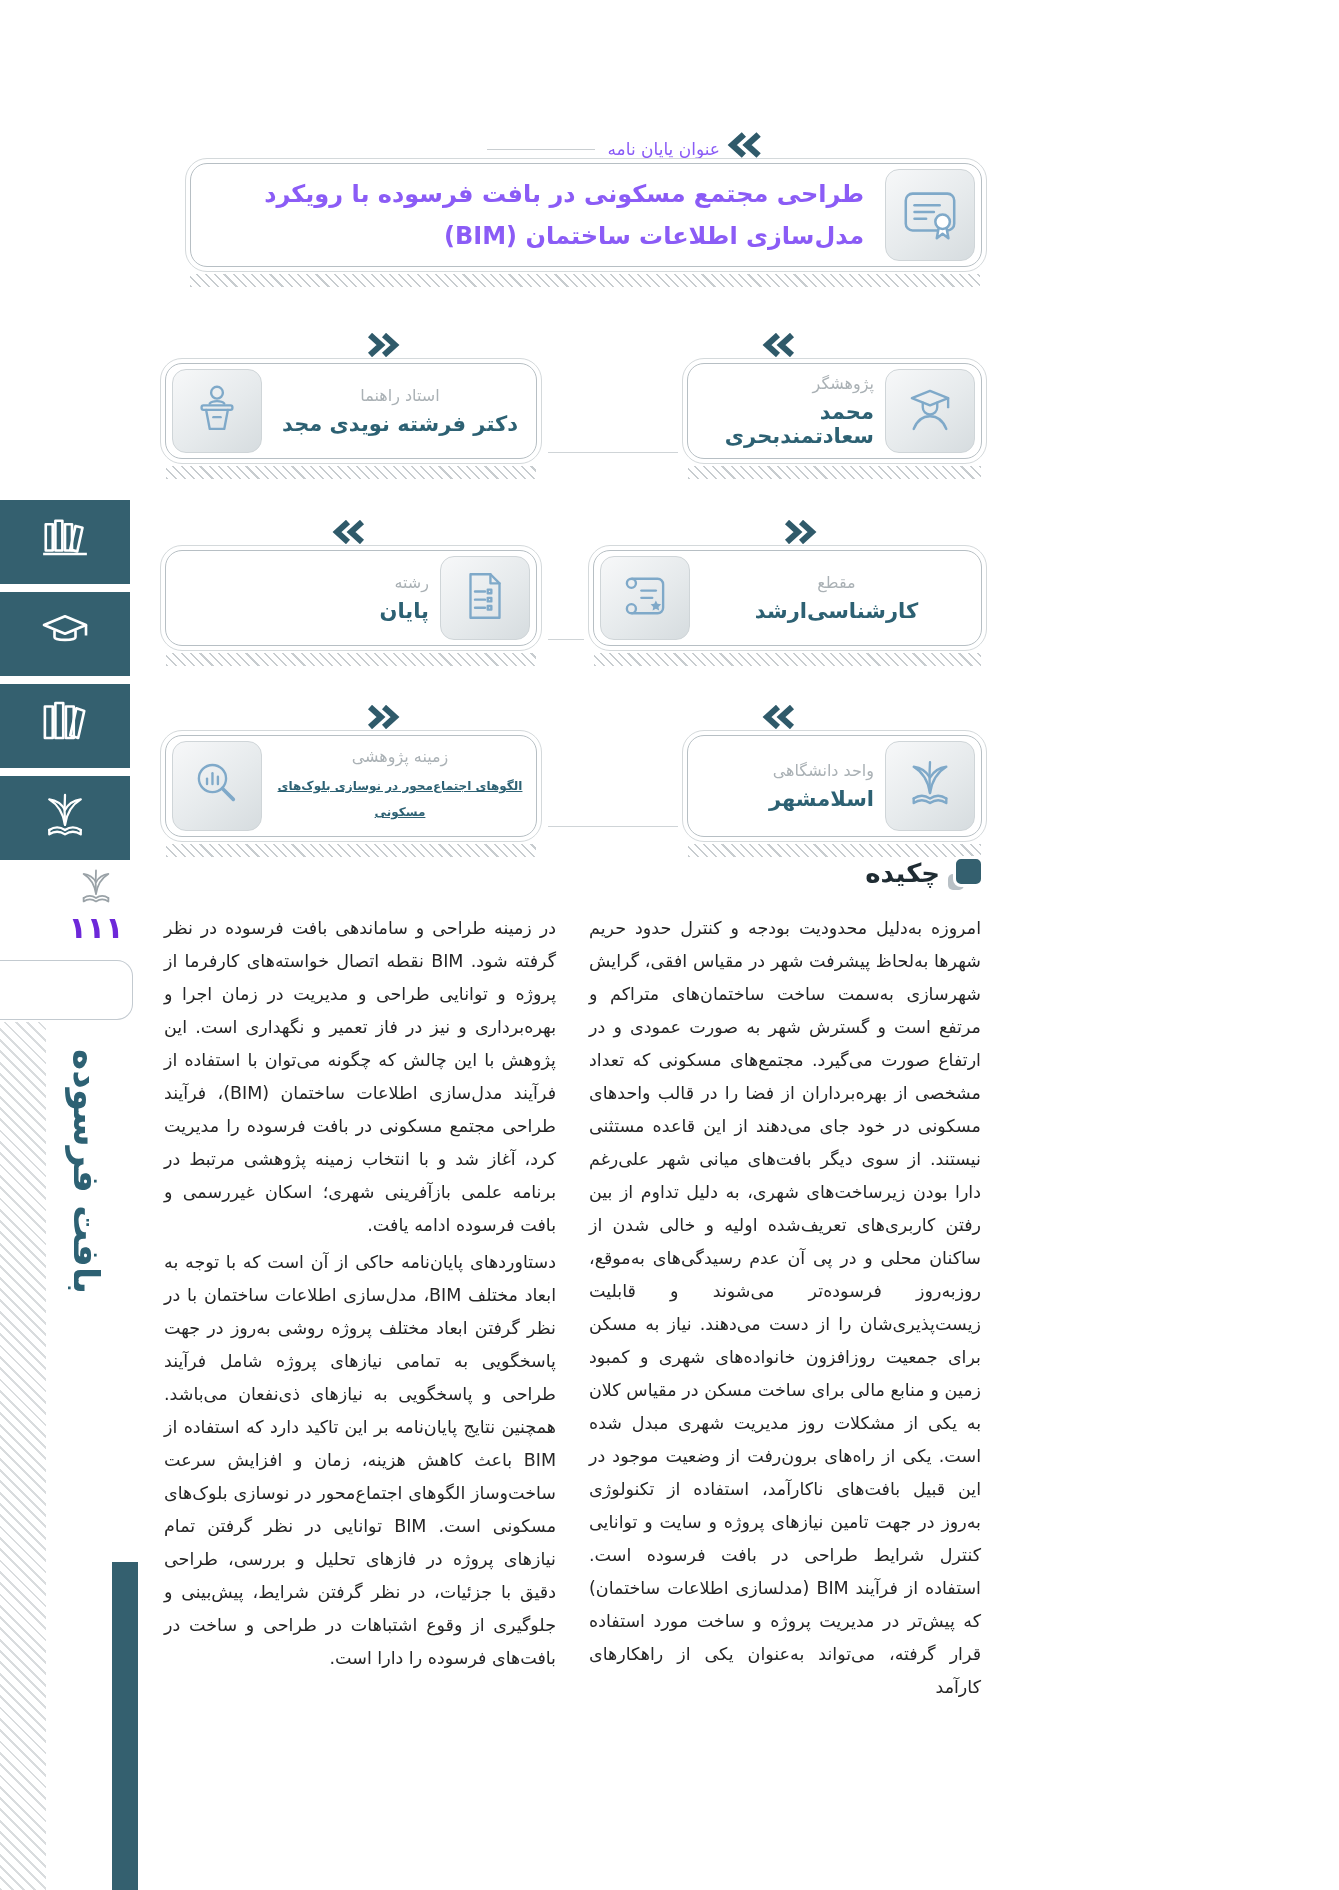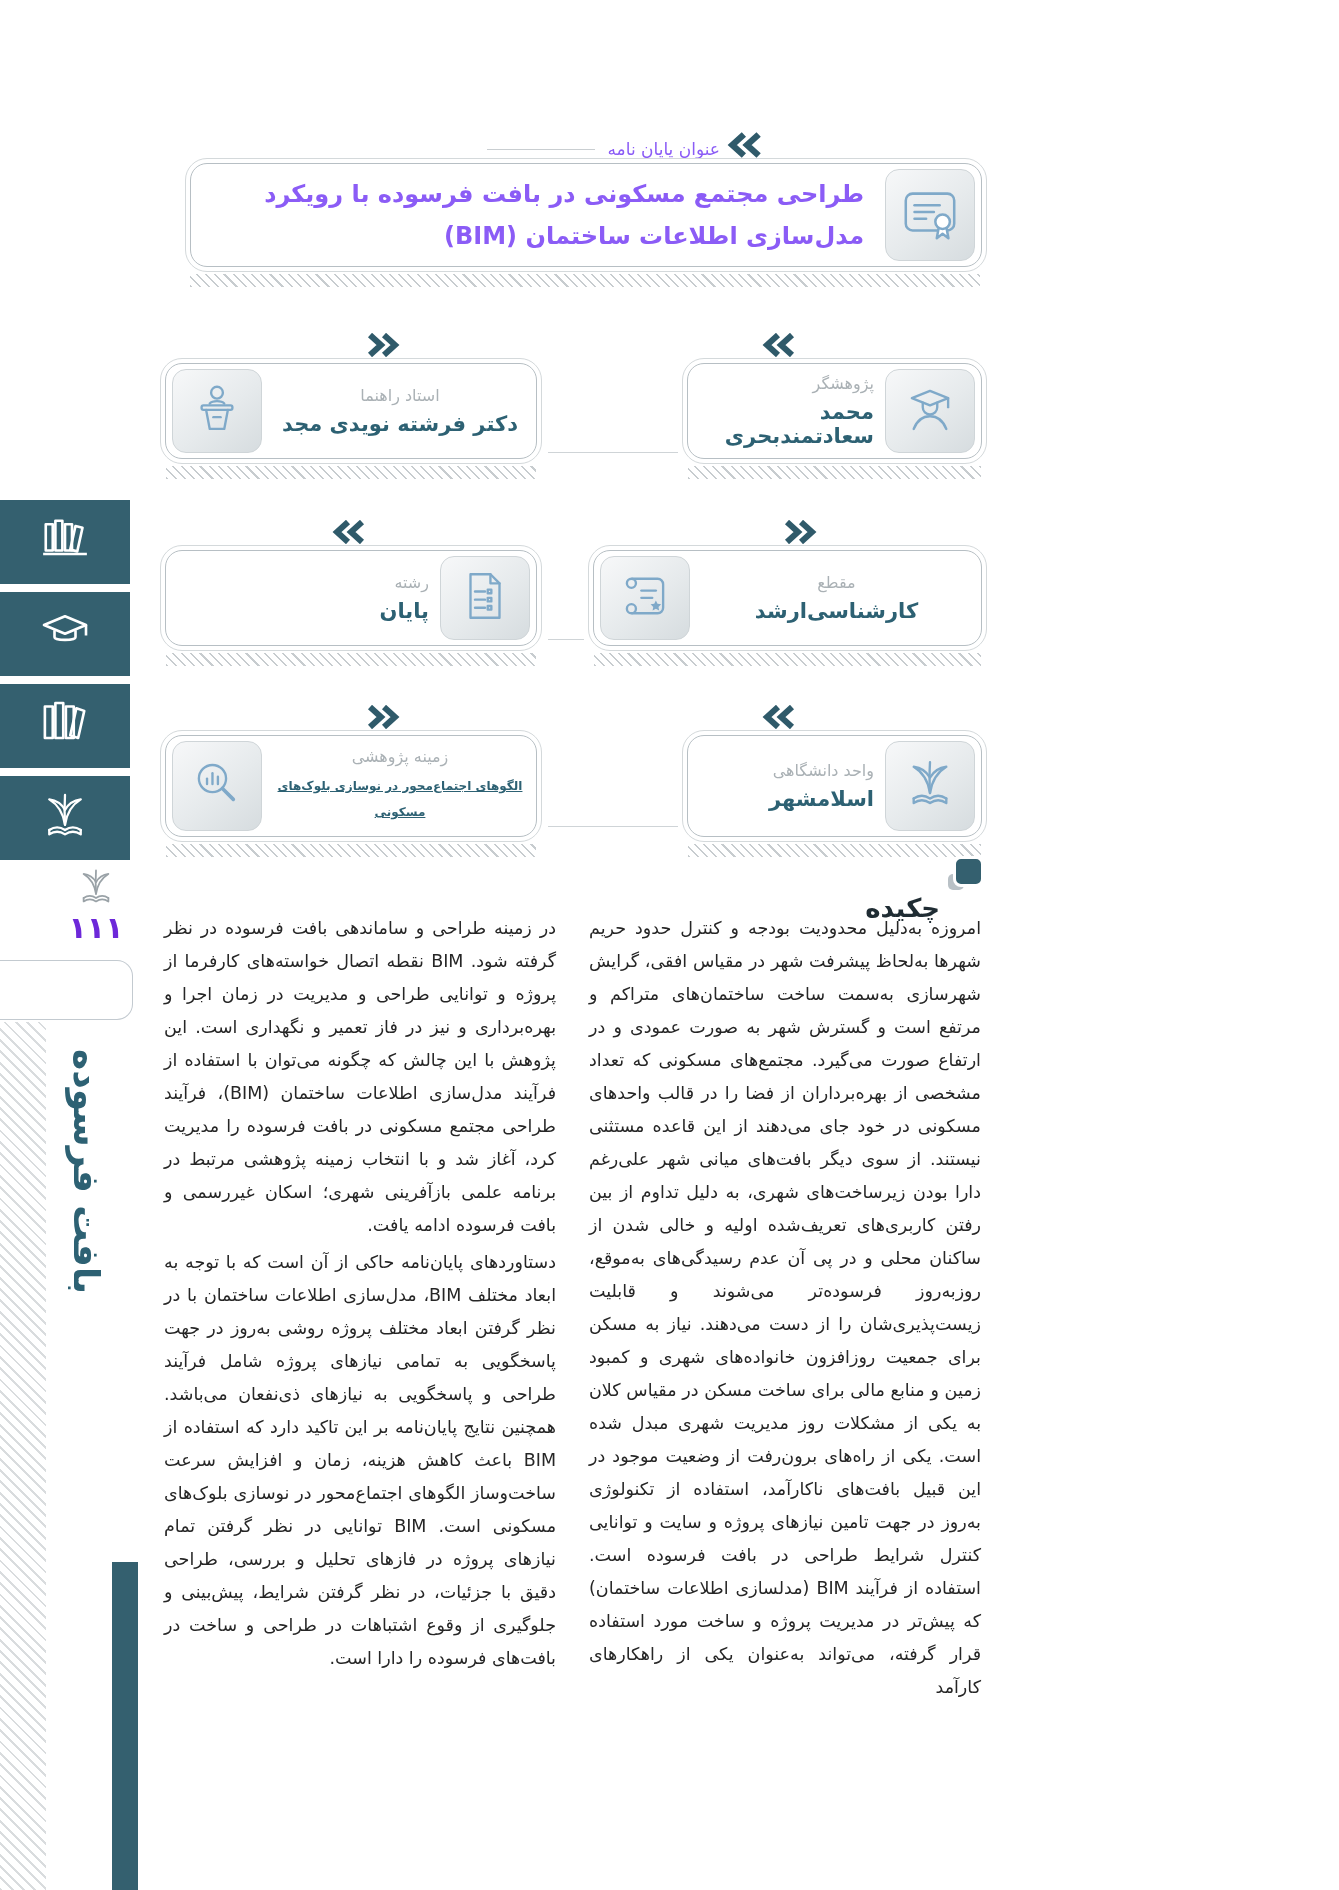--- a/index.html
+++ b/index.html
@@ -33,21 +33,21 @@
   .label-line{flex:1;height:0;border-top:1px solid #c9ced1;margin-right:12px;}
   .title-chev{position:absolute;left:726px;top:132px;}
   .title-text{
     position:absolute;right:122px;top:50%;transform:translateY(-50%);width:648px;
     text-align:right;font-size:24px;font-weight:bold;color:#8b5cf6;line-height:42px;
   }
   
   .abs-icon{position:absolute;left:948px;top:856px;width:36px;height:34px;}
   .sq-gray{position:absolute;left:0;bottom:0;width:16px;height:16px;background:#b9c1c6;border-radius:5px;}
   .sq-teal{position:absolute;right:0;top:0;width:25px;height:25px;background:#34606f;border-radius:8px;border:3px solid #fff;}
-  .abs-heading{position:absolute;left:790px;top:858px;width:150px;text-align:right;font-size:26px;font-weight:bold;color:#1f2c33;margin-top:35px;}
+  .abs-heading{position:absolute;left:790px;top:858px;width:150px;text-align:right;font-size:26px;font-weight:bold;color:#1f2c33;}
   .abs-col{position:absolute;top:908px;width:400px;}
   .abs-col p{margin:4px;font-size:17.5px;line-height:33px;text-align:justify;color:#262626;direction:rtl;}
   .abs-col p + p{margin-top:0;}
   
   .sb-block{position:absolute;left:0;width:130px;height:84px;background:#34606f;display:flex;align-items:center;justify-content:center;}
   .sb-stamp{position:absolute;left:72px;top:864px;width:48px;height:46px;display:flex;align-items:center;justify-content:center;}
   .sb-page-number{position:absolute;left:58px;top:910px;width:76px;text-align:center;color:#6d28d9;font-size:30px;font-weight:bold;}
   .sb-box{position:absolute;left:0;top:960px;width:132px;height:58px;background:#fff;border:1px solid #c3cad0;border-left:none;border-radius:0 16px 16px 0;}
   .sb-stripes{position:absolute;left:0;top:1022px;width:46px;height:868px;
     background:repeating-linear-gradient(45deg,#d9dcde 0 2px,transparent 2px 8px);}

